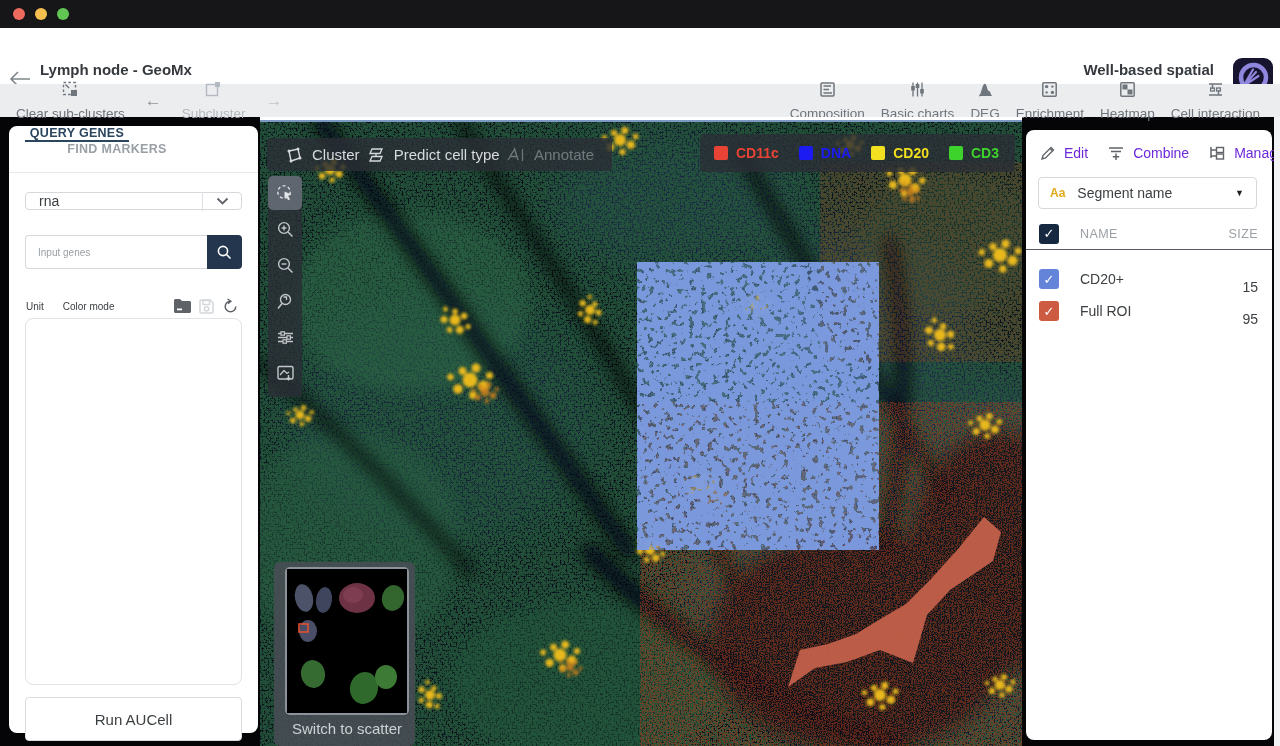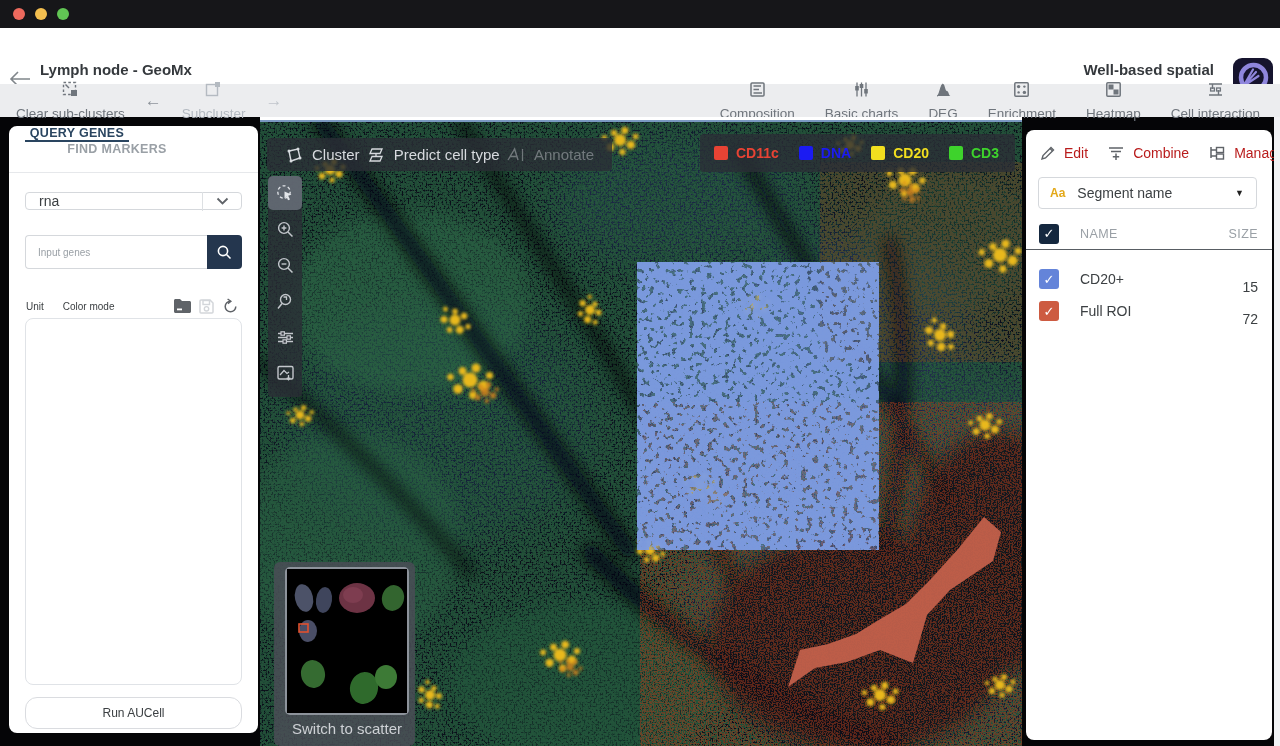--- a/index.html
+++ b/index.html
@@ -24,21 +24,21 @@
   #logo { right:7px; top:30px; width:40px; height:40px; background:#16142e; border-radius:9px; }
 
   
   #toolbar { left:0; top:84px; width:1280px; height:33px; background:#ecedef;
              display:flex; align-items:center; justify-content:space-between; padding:0 20px 0 16px; position:absolute; }
   .tb-left { display:flex; align-items:center; gap:14px; }
   .tb-item { display:flex; align-items:center; gap:8px; font-size:13.5px; color:#6f757c; cursor:pointer;flex-direction:column; }
   .tb-item.dim { color:#b4bac1; }
   .tb-arrow { font-size:17px; color:#8d939a; cursor:pointer; padding:0 6px; }
   .tb-arrow.dim { color:#c0c5cb; }
-  .tb-right { display:flex; align-items:center; gap:30px; }
+  .tb-right { display:flex; align-items:center; gap:16px; }
   .tb-icon { width:17px; height:17px; display:inline-block; }
 
   
   #left-panel { left:9px; top:126px; width:249px; height:607px; background:#fff; border-radius:8px; }
   #lp-tabs { display:flex; height:47px; border-bottom:1px solid #e6e8eb; padding-left:16px;flex-direction:column; }
   .lp-tab { width:104px; display:flex; align-items:center; justify-content:center;
             font-size:12.5px; font-weight:700; letter-spacing:.3px; cursor:pointer; }
   .lp-tab.active { color:#2a4560; border-bottom:2.5px solid #2a4560; }
   .lp-tab.idle { color:#9aa0a6;margin-left:40px; }
   #dataset-select { left:16px; top:66px; width:217px; height:18px; border:1px solid #d5d8dc; border-radius:4px;
@@ -50,22 +50,22 @@
   #gene-input { flex:1; border:1px solid #d5d8dc; border-right:none; border-radius:4px 0 0 4px;
                 font-size:10px; color:#3c4043; padding:0 12px; outline:none; font-family:"Liberation Sans",sans-serif; }
   #gene-input::placeholder { color:#9aa0a6; }
   #search-btn { width:35px; background:#24364e; border:none; border-radius:0 4px 4px 0; cursor:pointer;
                 display:flex; align-items:center; justify-content:center; }
   #unit-row { left:17px; top:168px; width:216px; height:24px; display:flex; align-items:center; }
   #unit-row .lbl { font-size:10px; color:#3c4043; cursor:pointer; }
   #unit-row .gap { width:19px; } #unit-row .spring { flex:1; }
   .mini-ic { width:24px; height:24px; display:flex; align-items:center; justify-content:center; cursor:pointer; }
   #gene-listbox { left:16px; top:192px; width:217px; height:367px; border:1px solid #e0e3e7; border-radius:8px; }
-  #run-aucell { left:16px; top:571px; width:217px; height:32px; border:1px solid #dadce0; border-radius:12px;
-                background:#fff; font-size:12px; color:#3c4043; cursor:pointer; font-family:"Liberation Sans",sans-serif; }
+  #run-aucell { left:16px; top:571px; width:217px; height:44px; border:1px solid #dadce0; border-radius:4px;
+                background:#fff; font-size:15px; color:#3c4043; cursor:pointer; font-family:"Liberation Sans",sans-serif; }
 
   
   #viewer { left:260px; top:117px; width:762px; height:629px; background:#0a0d16; overflow:hidden; }
   #viewer-topstrip { left:0; top:0; width:762px; height:3px; background:#fff; }
   #viewer-blueline { left:0; top:3px; width:762px; height:2px; background:#8fb3e0; opacity:.85; }
   #micro { left:0; top:5px; }
   .overlay-bar { background:rgba(42,46,54,.8); border-radius:4px; display:flex; align-items:center; }
   #cluster-bar { left:7px; top:21px; width:345px; height:33px; padding:0 18px; gap:0; justify-content:space-between; }
   .vb { display:flex; align-items:center; gap:9px; font-size:15px; color:#d7dade; cursor:pointer; white-space:nowrap; }
   .vb.dim { opacity:.42; }
@@ -77,21 +77,21 @@
                display:flex; flex-direction:column; align-items:center; padding-top:0; }
   .rail-btn { width:34px; height:34px; display:flex; align-items:center; justify-content:center; cursor:pointer; margin-bottom:2px; }
   .rail-btn.active { background:rgba(105,112,122,.85); border-radius:5px; }
   #minimap { left:14px; top:445px; width:141px; height:184px; background:rgba(74,78,86,.85); border-radius:6px; }
   #minimap-thumb { left:11px; top:5px; width:124px; height:148px; background:#000; border:2px solid #8d939b; border-radius:5px; }
   #minimap-label { left:0; top:158px; width:146px; text-align:center; font-size:15px; color:#ced1d5; cursor:pointer; }
 
   
   #right-panel { left:1026px; top:130px; width:246px; height:610px; background:#fff; border-radius:8px; }
   #rp-actions { left:0px; top:10px; width:246px; height:26px; display:flex; align-items:center; padding-left:14px; gap:19px; }
-  .rp-act { display:flex; align-items:center; gap:8px; font-size:14px; color:#b91c1c; cursor:pointer; }
+  .rp-act { display:flex; align-items:center; gap:8px; font-size:14px; color:#6d28d9; cursor:pointer; }
   #segment-select { left:12px; top:47px; width:219px; height:32px; border:1px solid #d5d8dc; border-radius:4px;
                     display:flex; align-items:center; cursor:pointer; }
   #segment-select .aa { font-size:12px; font-weight:700; color:#e3a818; padding:0 12px 0 11px; }
   #segment-select .val { font-size:14px; color:#3c4043; flex:1; }
   #segment-select .tri { font-size:9px; color:#212121; padding-right:12px; }
   #rp-thead { left:0; top:88px; width:246px; height:32px; display:flex; align-items:center; padding:0 14px 0 13px;
               border-bottom:1px solid #585d63; }
   .cb { width:20px; height:20px; border-radius:3px; display:flex; align-items:center; justify-content:center;
         color:#fff; font-size:13px; cursor:pointer; flex:none; }
   #rp-thead .col-name { font-size:12.5px; color:#9aa0a6; letter-spacing:.4px; margin-left:21px; flex:1; }
@@ -519,18 +519,18 @@
       <span class="col-size">SIZE</span>
     </div>
     <div class="rp-row" style="top:133px;">
       <span class="cb" style="background: rgb(100, 132, 217);">✓</span>
       <span class="nm">CD20+</span>
       <span class="sz">15</span>
     </div>
     <div class="rp-row" style="top:165px;">
       <span class="cb" style="background: rgb(205, 91, 65);">✓</span>
       <span class="nm">Full ROI</span>
-      <span class="sz">72</span>
+      <span class="sz">95</span>
     </div>
   </div>
 
   <div id="right-edge" class="abs"></div>
 </div>
 
 </body></html>

